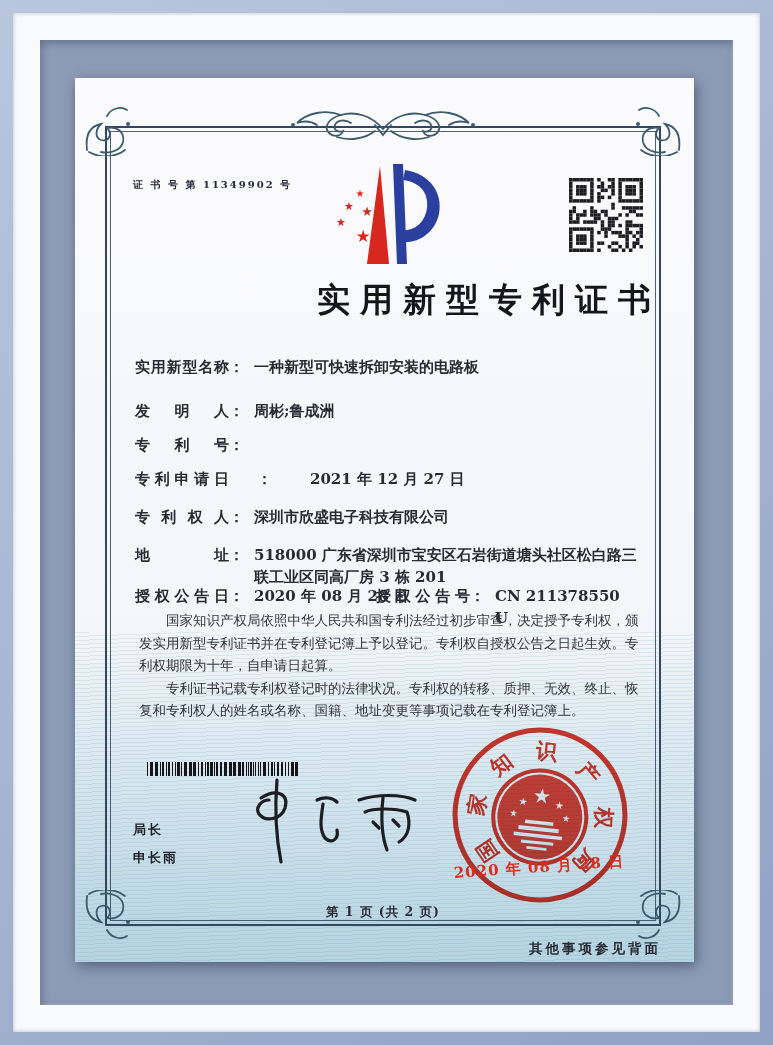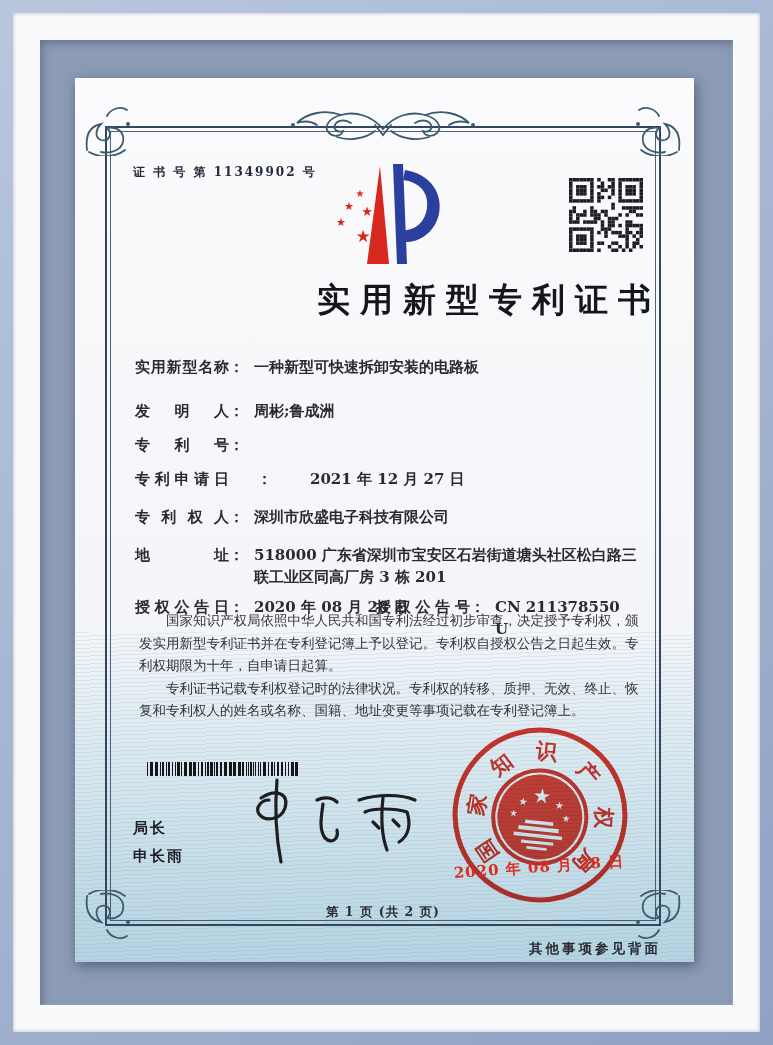--- a/index.html
+++ b/index.html
@@ -26,42 +26,42 @@
   .border-outer{position:absolute;left:30px;top:48px;width:556px;height:800px;
     border:2px solid var(--border-line);}
   .border-inner{position:absolute;inset:3px;border:1px solid var(--border-line);opacity:.85;}
   .ornament{position:absolute;pointer-events:none;color:var(--ornament);}
   .orn-top{left:208px;top:27px;}
   .curl{width:56px;height:56px;}
   .curl-tl{left:6px;top:22px;}
   .curl-tr{left:554px;top:22px;transform:scaleX(-1);}
   .curl-bl{left:6px;top:812px;transform:scaleY(-1);}
   .curl-br{left:554px;top:812px;transform:scale(-1,-1);}
-  .cert-no{position:absolute;left:58px;top:86px;font-size:12px;font-weight:600;
+  .cert-no{position:absolute;left:58px;top:100px;font-size:10px;font-weight:600;
     letter-spacing:2px;color:#23283a;}
   .logo{position:absolute;left:252px;top:86px;}
   .qr{position:absolute;left:494px;top:100px;}
   .title{position:absolute;left:30px;top:200px;width:556px;text-align:right;
     font-size:33px;font-weight:700;letter-spacing:10px;text-indent:10px;color:#15151c;}
   .frow{position:absolute;left:60px;width:508px;display:flex;align-items:flex-start;
     font-size:15px;font-weight:600;color:#2a2a33;line-height:22px;}
   .flabel{display:inline-block;width:94px;flex:none;text-align:justify;text-align-last:justify;}
   .fcolon{flex:none;}
   .fvalue{margin-left:10px;flex:1;}
   .f-name{top:278px;}   .f-inventor{top:322px;} .f-patno{top:356px;}
   .f-filing{top:390px;gap:28px;} .f-patentee{top:428px;} .f-addr{top:466px;}
-  .f-grant{top:518px;}
+  .f-grant{top:507px;}
   .grant-no-group{position:absolute;left:241px;top:0;display:flex;width:260px;}
   .paras{position:absolute;left:64px;top:531px;width:506px;font-size:13.5px;
     line-height:22.6px;color:#33333c;font-weight:500;}
   .paras p{text-indent:2em;margin:0;}
   .barcode{position:absolute;left:72px;top:684px;width:170px;height:14px;font-size:0;}
   .barcode i{display:inline-block;height:100%;background:#15151a;}
-  .issuer{position:absolute;left:58px;top:738px;font-family:Liberation Mono, monospace;
-    font-size:15px;font-weight:700;color:#202028;line-height:28px;letter-spacing:2px;}
+  .issuer{position:absolute;left:58px;top:738px;font-family:Liberation Serif, serif;
+    font-size:13px;font-weight:700;color:#202028;line-height:28px;letter-spacing:2px;}
   .signature{position:absolute;left:150px;top:692px;}
   .seal{position:absolute;left:374px;top:646px;width:182px;height:182px;
     transform:rotate(6deg);opacity:.93;mix-blend-mode:multiply;}
   .seal-date{position:absolute;left:372px;top:780px;width:184px;text-align:center;
     font-size:15px;font-weight:700;color:var(--seal-red);letter-spacing:1px;
     transform:rotate(-4deg);}
   .page-info{position:absolute;left:30px;top:826px;width:556px;text-align:center;
     font-size:12.5px;font-weight:600;color:#2b2b34;letter-spacing:1px;}
   .back-note{position:absolute;left:30px;top:862px;width:556px;text-align:right;
     font-size:13.5px;font-weight:700;color:#2b2b34;letter-spacing:3px;}

